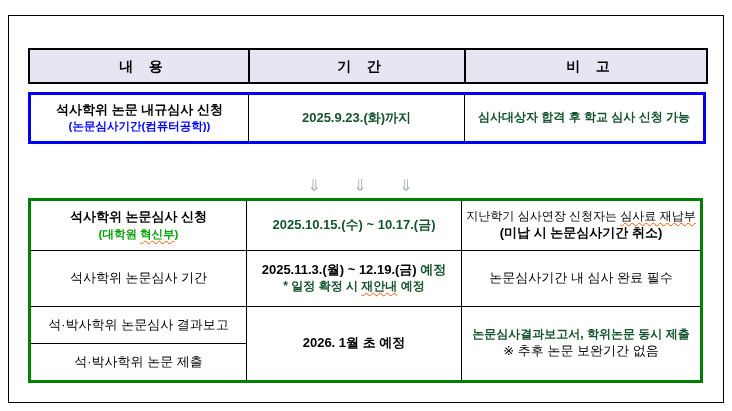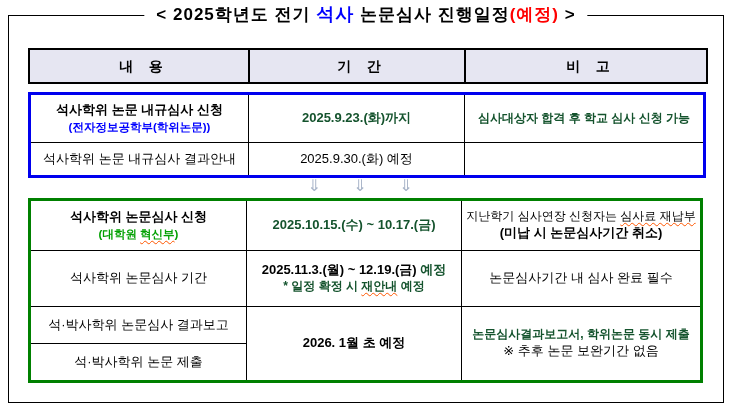--- a/index.html
+++ b/index.html
@@ -51,23 +51,20 @@
           text-underline-offset:2px;text-align:center; }
   .line { display:block; }
 </style>
 </head>
 <body>
 
 <div class="page">
 
   <div class="outer-box"></div>
 
-  <div class="doc-title">
-    <span>&lt; 2025학년도 전기 </span><span class="blue b">석사</span><span> 논문심사 진행일정</span><span class="red">(예정)</span><span> &gt;</span>
-  </div>
 
   <table class="t1-header">
     <colgroup>
         <col style="width:220px">
         <col style="width:216px">
         <col style="width:242px">
       </colgroup>
     <tbody>
         <tr>
       <th>내    용</th>
@@ -80,29 +77,24 @@
   <table class="t1-body">
     <colgroup>
         <col style="width:219px">
         <col style="width:216px">
         <col style="width:240px">
       </colgroup>
     <tbody>
         <tr class="r1">
       <td>
         <span class="b line">석사학위 논문 내규심사 신청</span>
-        <span class="sub blue b">(전자정보공학부(학위논문))</span>
+        <span class="sub blue b">(논문심사기간(컴퓨터공학))</span>
       </td>
       <td class="red b">2025.9.23.(화)까지</td>
       <td class="red b small">심사대상자 합격 후 학교 심사 신청 가능</td>
-    </tr>
-    <tr class="r2">
-      <td>석사학위 논문 내규심사 결과안내</td>
-      <td>2025.9.30.(화) 예정</td>
-      <td></td>
     </tr>
   </tbody>
     </table>
 
   <div class="arrows">⇓ ⇓ ⇓</div>
 
   <table class="t2">
     <colgroup>
         <col style="width:217px">
         <col style="width:215px">

